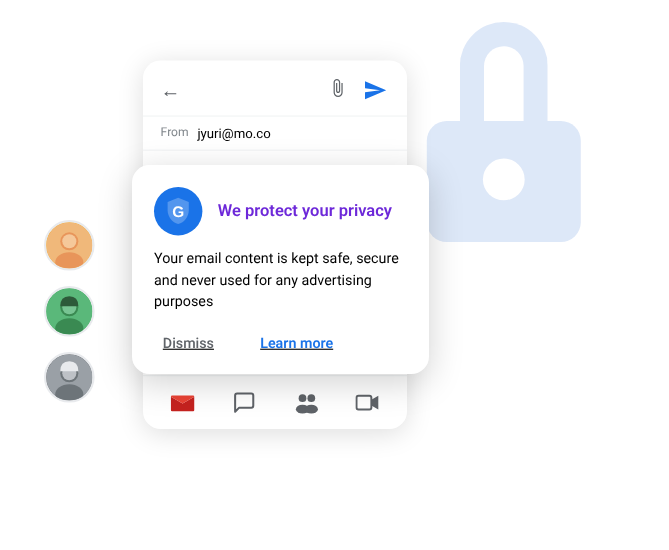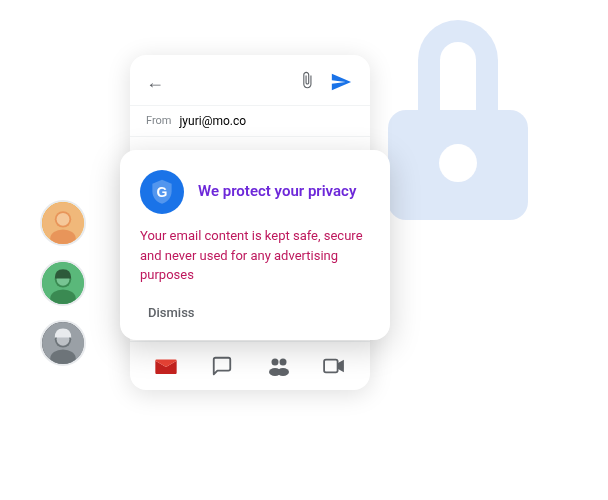--- a/index.html
+++ b/index.html
@@ -219,29 +219,30 @@
       height: 28px;
     }
     .popup-title {
       font-size: 15px;
       font-weight: 600;
       color: #6d28d9;
       line-height: 1.3;
     }
     .popup-desc {
       font-size: 13px;
-      color: #be185d;
+      color: #000000;
       line-height: 1.5;
       margin-bottom: 16px;
     }
     .popup-actions {
       display: flex;
       justify-content: flex-start;
       gap: 26px;
       align-items: center;
+      text-decoration: underline;
     }
     .dismiss-btn {
       font-size: 13px;
       color: #5f6368;
       font-weight: 500;
       cursor: pointer;
       padding: 4px 8px;
       border-radius: 4px;
     }
     .learn-more-btn {
@@ -374,16 +375,17 @@
         <svg class="shield-svg" viewBox="0 0 28 32" fill="none" xmlns="http://www.w3.org/2000/svg">
           <path d="M14 2L3 6.5V15c0 6.6 4.7 12.7 11 14.4C20.3 27.7 25 21.6 25 15V6.5L14 2z" fill="white" opacity="0.25"></path>
           <text x="14" y="22" text-anchor="middle" font-size="16" font-weight="bold" fill="white" font-family="Arial">G</text>
         </svg>
       </div>
       <div class="popup-title">We protect your privacy</div>
     </div>
     <div class="popup-desc">Your email content is kept safe, secure and never used for any advertising purposes</div>
     <div class="popup-actions">
       <span class="dismiss-btn">Dismiss</span>
+      <span class="learn-more-btn">Learn more</span>
     </div>
   </div>
 
 </div>
 
 </body></html>

